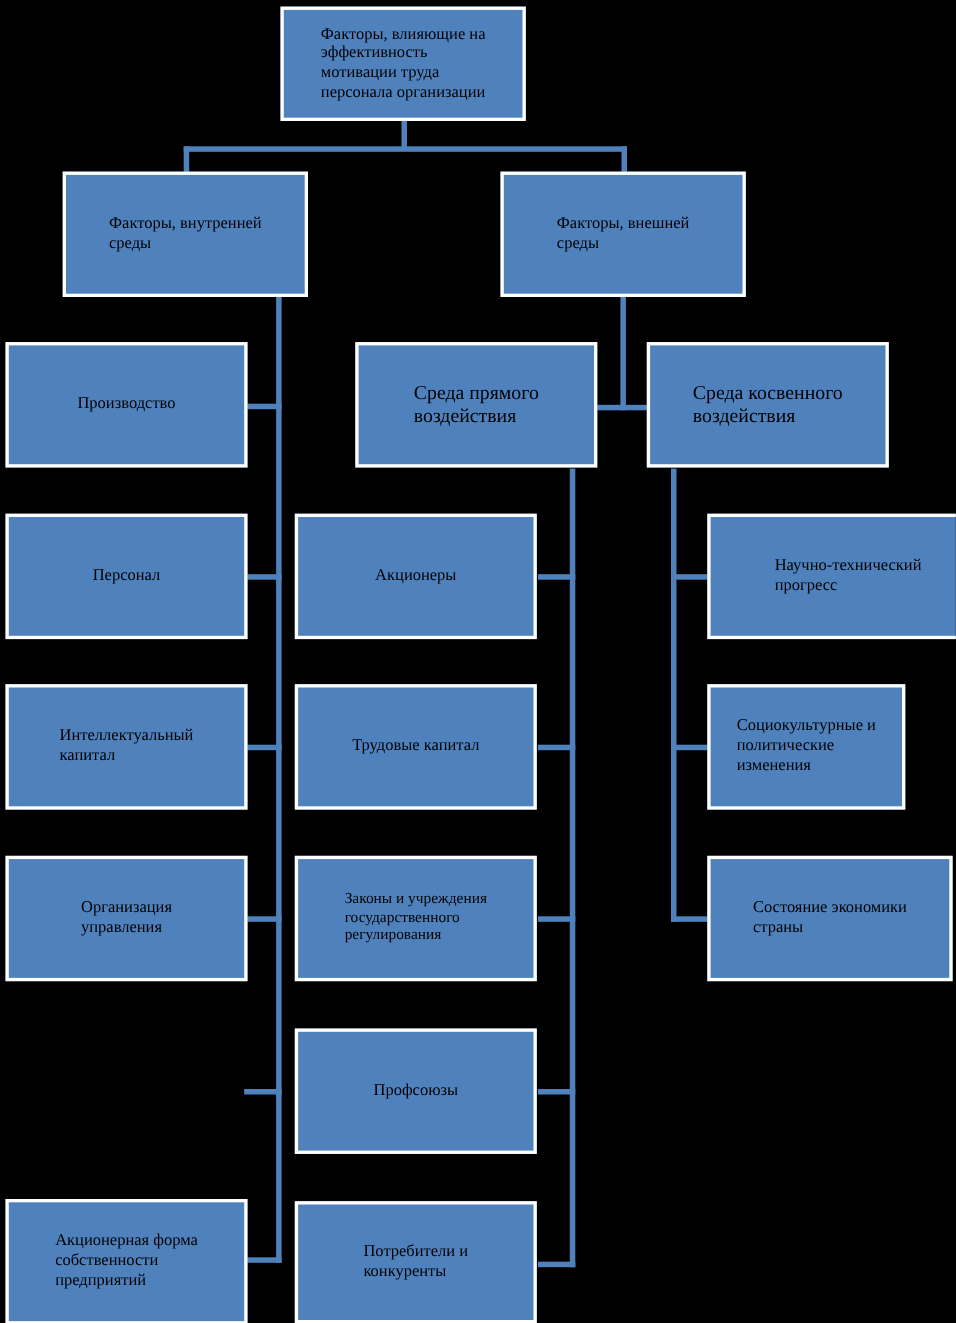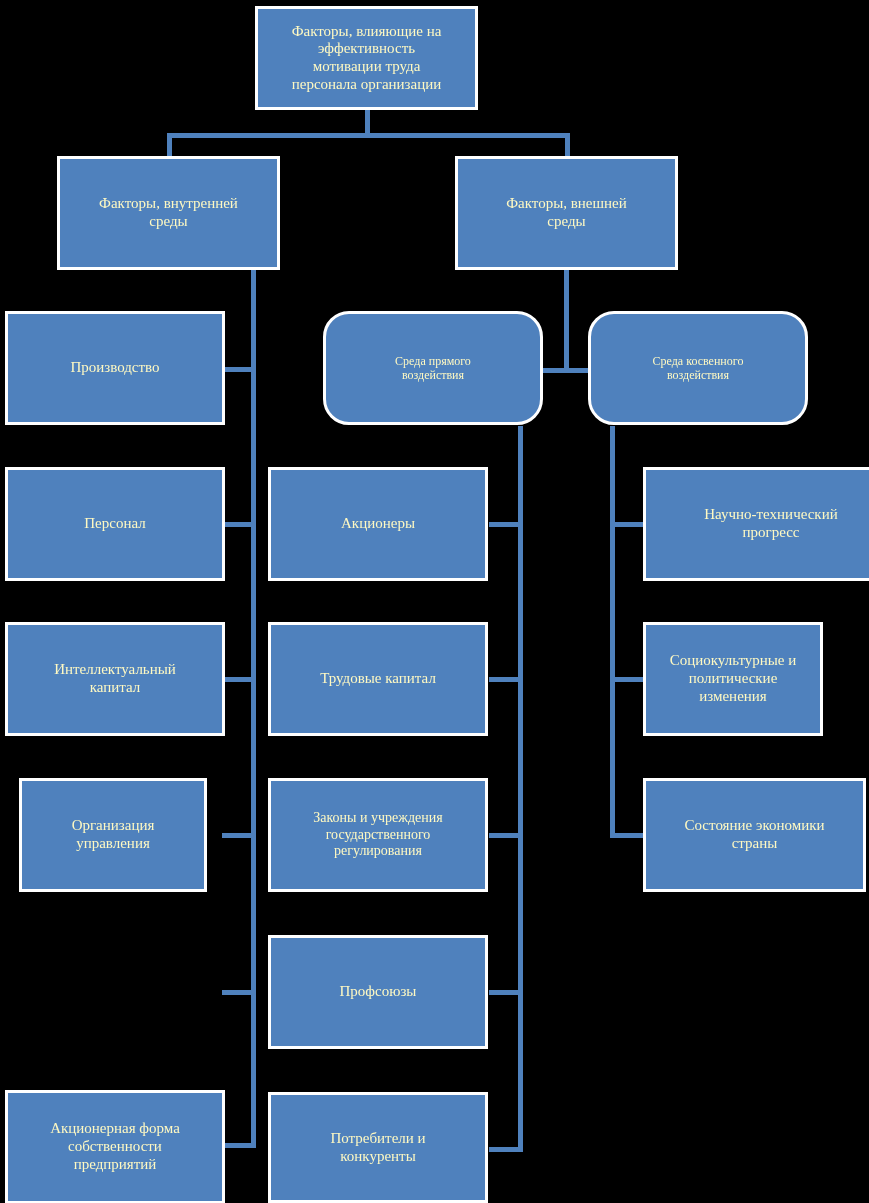--- a/index.html
+++ b/index.html
@@ -20,33 +20,32 @@
   }
   
   .node {
     position: absolute;
     box-sizing: border-box;
     background: #4f81bd;
     border: 3px solid #ffffff;
     display: flex;
     align-items: center;
     justify-content: center;
-    text-align: center;
-    color: #fef9c3;
+    color: #000000;
     line-height: 1.18;
     z-index: 3;
   }
   .node span {
     display: block;
     padding: 0 6px;
     white-space: pre-line;
   }
   .node.root   { font-size: 15px; }
   .node.lvl2   { font-size: 15px; }
-  .node.lvl3   { font-size: 12px; border-radius: 26px; }
+  .node.lvl3   { font-size: 18px; }
   .node.leaf   { font-size: 15px; }
   .node.leaf-sm { font-size: 14px; }
 
   
   .conn {
     position: absolute;
     background: #4f81bd;
     z-index: 1;
   }
   .conn.v { width: 5px; }
@@ -116,21 +115,21 @@
   <div class="node leaf" style="left:5px; top:311px; width:220px; height:114px;">
     <span>Производство</span>
   </div>
   <div class="node leaf" style="left:5px; top:467px; width:220px; height:114px;">
     <span>Персонал</span>
   </div>
   <div class="node leaf" style="left:5px; top:622px; width:220px; height:114px;">
     <span>Интеллектуальный
 капитал</span>
   </div>
-  <div class="node leaf" style="left:19px; top:778px; width:188px; height:114px;">
+  <div class="node leaf" style="left:5px; top:778px; width:220px; height:114px;">
     <span>Организация
 управления</span>
   </div>
   <div class="node leaf" style="left:5px; top:1090px; width:220px; height:114px;">
     <span>Акционерная форма
 собственности
 предприятий</span>
   </div>
 
   <div class="node leaf" style="left:268px; top:467px; width:220px; height:114px;">

